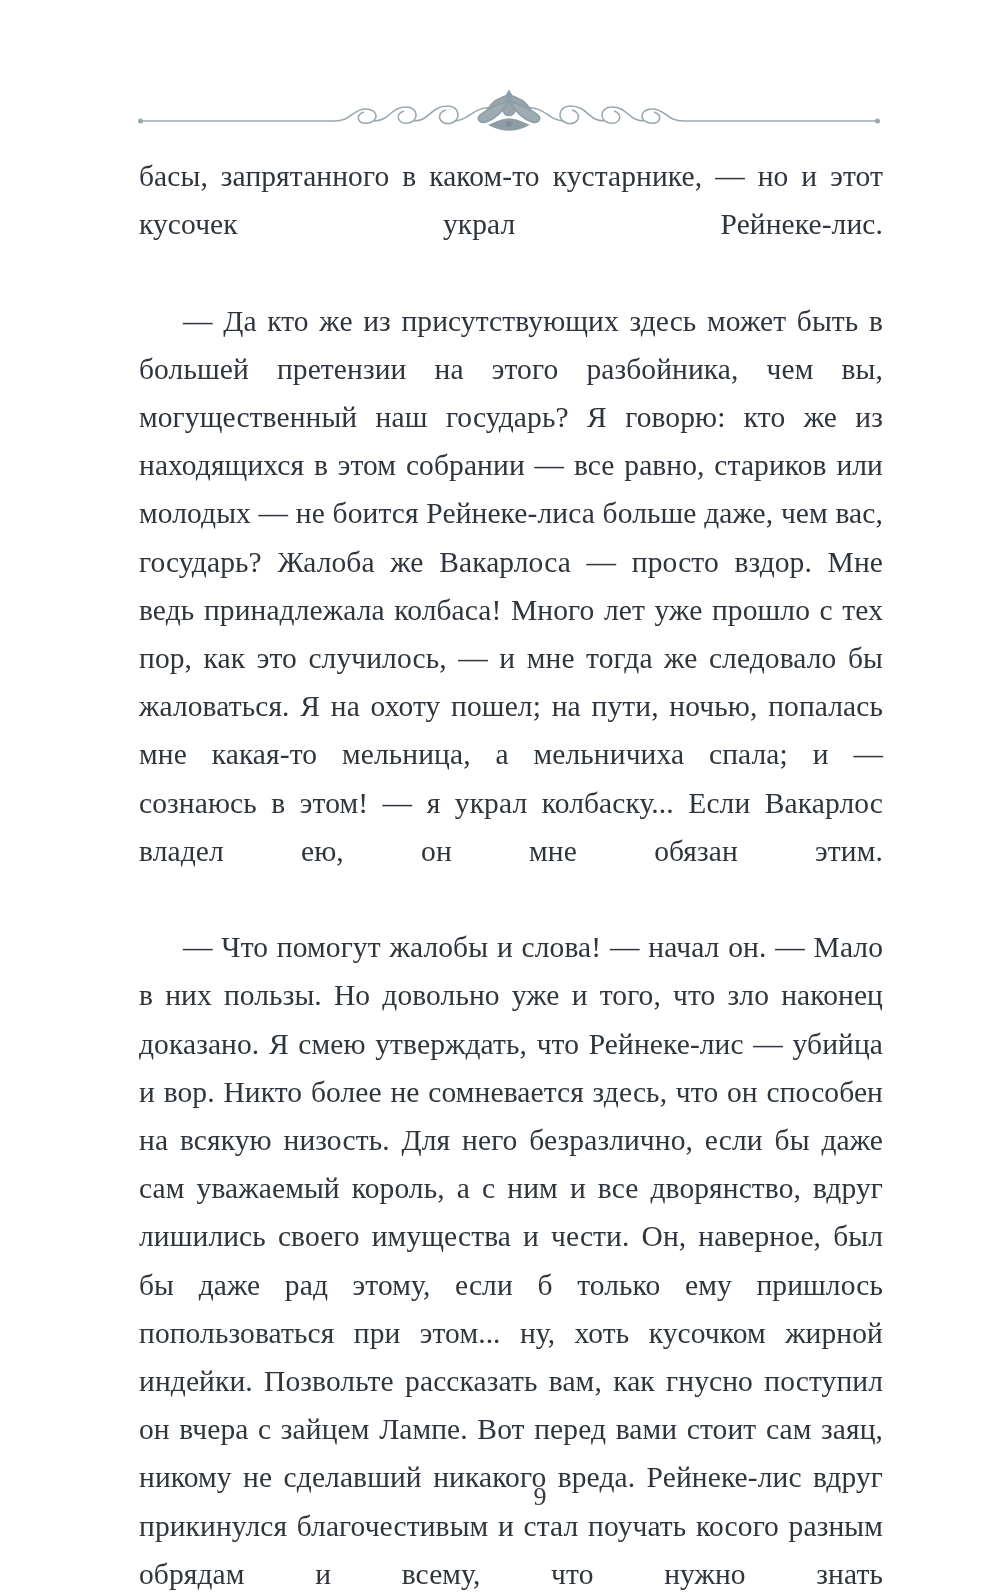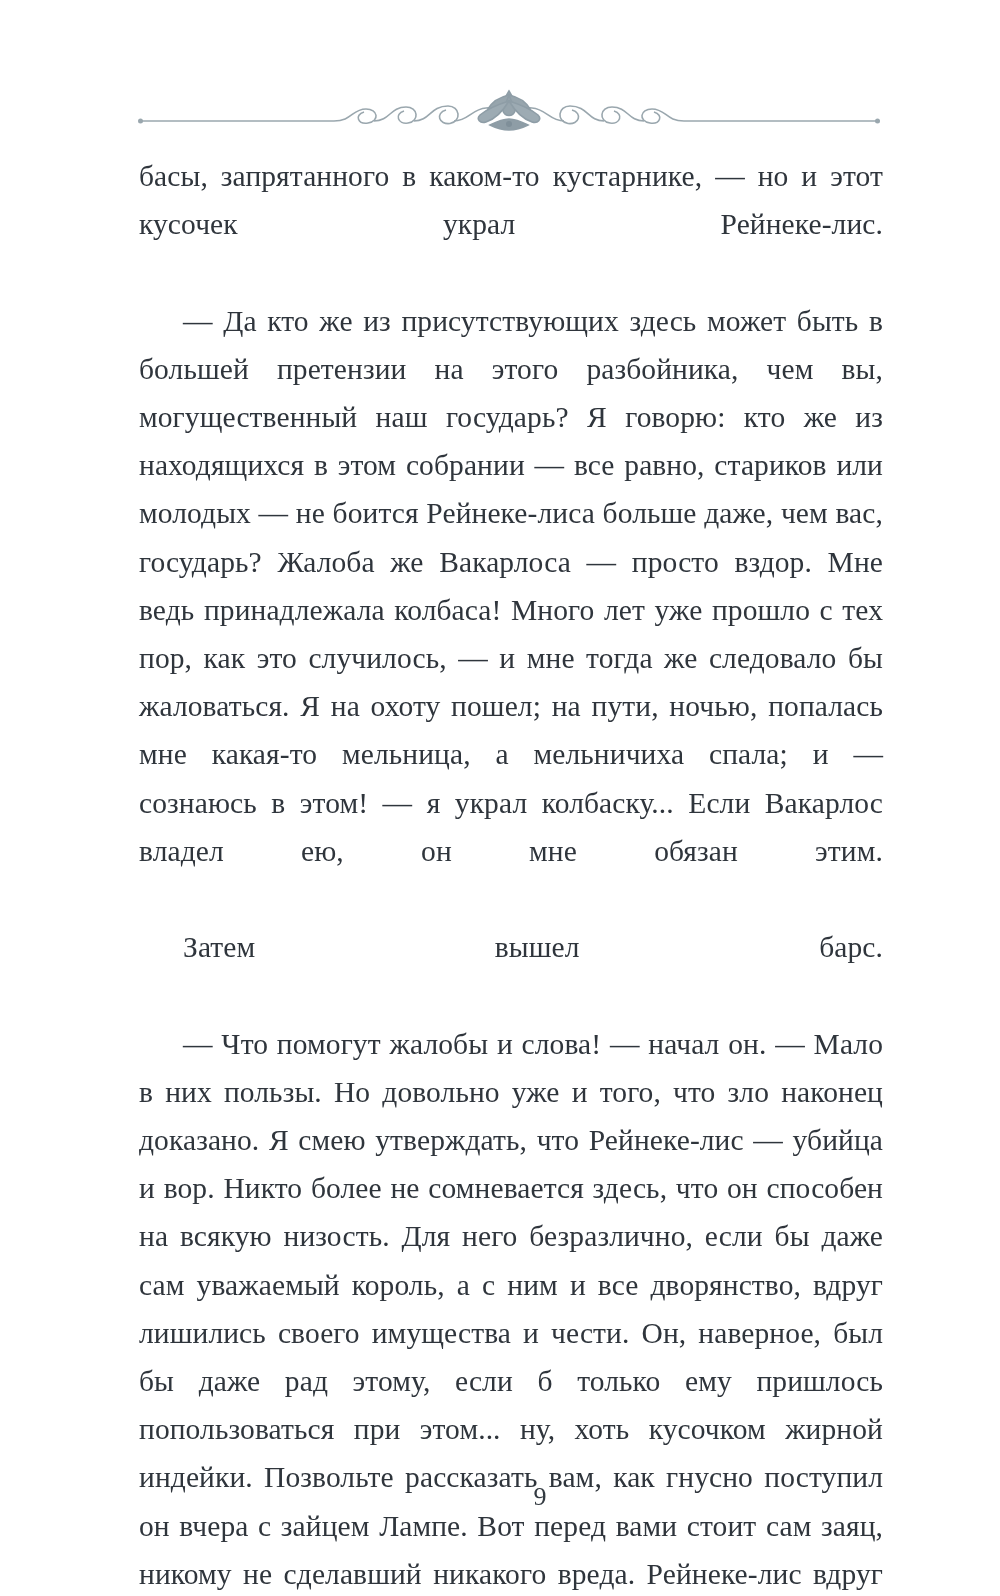--- a/index.html
+++ b/index.html
@@ -115,19 +115,18 @@
         <path d="M371 20 C384 24 394 29 400 34 C404 38 400 43 394 41 C385 38 377 30 371 20 Z" fill="#9dabb3" stroke="#8e9da6"></path>
         <path d="M352 44 C360 40 366 38 371 38 C376 38 382 40 390 44 C382 48 376 49 371 49 C366 49 360 48 352 44 Z" fill="#8e9da6" stroke="#8e9da6"></path>
         <circle cx="371" cy="43" r="3" fill="#7f8f99" stroke="none"></circle>
       </g>
     </svg>
   </div>
 
   <div class="text-column">
     <p class="para">басы, запрятанного в каком-то кустарнике, — но и этот кусочек украл Рейнеке-лис.</p>
     <p class="para indent">— Да кто же из присутствующих здесь может быть в большей претензии на этого разбойника, чем вы, могущественный наш государь? Я говорю: кто же из находящихся в этом собрании — все равно, стариков или молодых — не боится Рейнеке-лиса больше даже, чем вас, государь? Жалоба же Вакарлоса — просто вздор. Мне ведь принадлежала колбаса! Много лет уже прошло с тех пор, как это случилось, — и мне тогда же следовало бы жаловаться. Я на охоту пошел; на пути, ночью, попалась мне какая-то мельница, а мельничиха спала; и — сознаюсь в этом! — я украл колбаску... Если Вакарлос владел ею, он мне обязан этим.</p>
-    <p class="para indent">Затем вышел барс.</p>
     <p class="para indent">— Что помогут жалобы и слова! — начал он. — Мало в них пользы. Но довольно уже и того, что зло наконец доказано. Я смею утверждать, что Рейнеке-лис — убийца и вор. Никто более не сомневается здесь, что он способен на всякую низость. Для него безразлично, если бы даже сам уважаемый король, а с ним и все дворянство, вдруг лишились своего имущества и чести. Он, наверное, был бы даже рад этому, если б только ему пришлось попользоваться при этом... ну, хоть кусочком жирной индейки. Позвольте рассказать вам, как гнусно поступил он вчера с зайцем Лампе. Вот перед вами стоит сам заяц, никому не сделавший никакого вреда. Рейнеке-лис вдруг прикинулся благочестивым и стал поучать косого разным обрядам и всему, что нужно знать</p>
   </div>
 
   <div class="folio">9</div>
 
 </div>
 
 </body></html>

